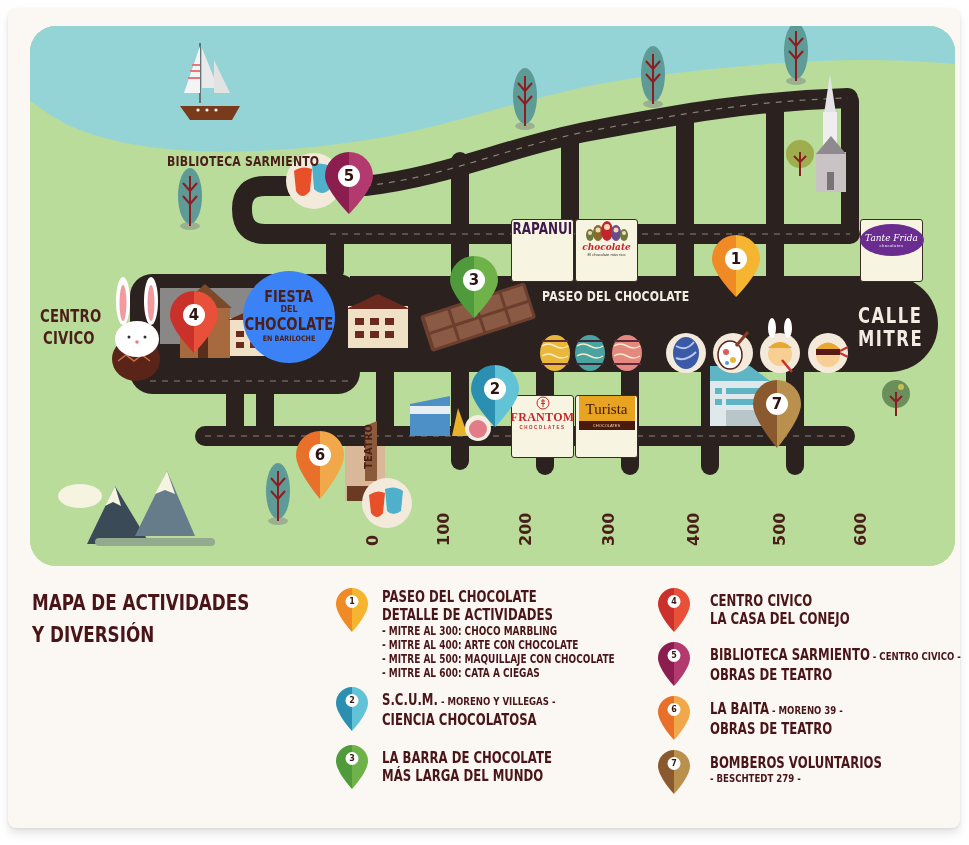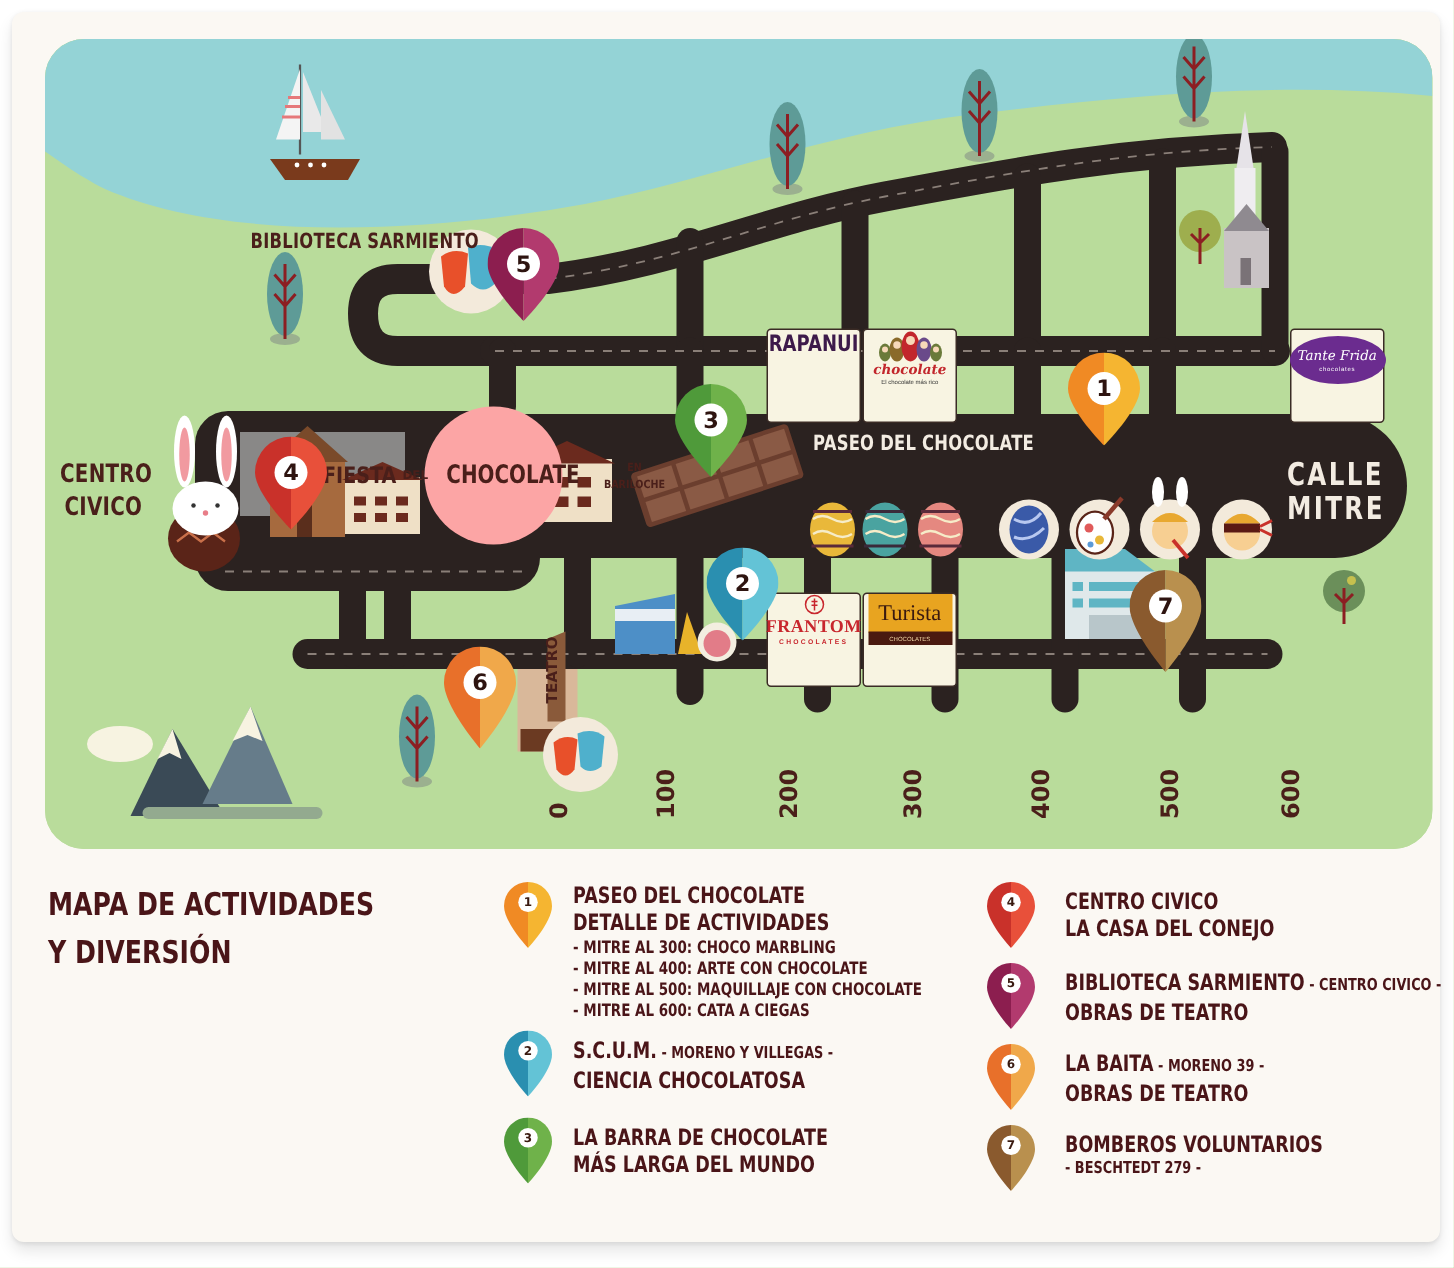--- a/index.html
+++ b/index.html
@@ -30,22 +30,22 @@
   .frantom { font-family: "Liberation Serif", serif; font-weight: bold; color: #c8262d; font-size: 12px; letter-spacing: 0.3px; }
   .frantom-sub { font-family: "Liberation Sans", sans-serif; font-size: 4.5px; color: #c8262d; letter-spacing: 1.5px; font-weight: bold; }
   .turista { background: #e8a420; width: 56px; height: 26px; display:flex; align-items:center; justify-content:center; position: relative; }
   .turista span.t { font-family: "Liberation Serif", serif; color: #3a1a10; font-size: 15px; }
   .turista .band { position: absolute; bottom: -8px; left: 0; width: 56px; height: 9px; background: #4a1a10; color: #f3d9a8; font-size: 4px; text-align: center; line-height: 9px; }
   .tante { width: 64px; height: 32px; border-radius: 50%; background: #6b2c8f; color: #fff; display:flex; flex-direction: column; align-items:center; justify-content:center; margin-top: 4px; }
   .tante .n { font-family: "DejaVu Serif", serif; font-style: italic; font-size: 9px; }
   .tante .s { font-size: 4px; letter-spacing: 0.5px; }
   .fiesta {
     position: absolute; left: 213px; top: 245px; width: 92px; height: 92px; border-radius: 50%;
-    background: #fca5a5; display: flex; flex-direction: row; align-items: center; justify-content: center;
-    color: #4a1f1a; font-family: "DejaVu Sans", sans-serif; font-weight: bold; text-align: center; margin-left: 40px;
+    background: #3b82f6; display: flex; flex-direction: column; align-items: center; justify-content: center;
+    color: #4a1f1a; font-family: "DejaVu Sans", sans-serif; font-weight: bold; text-align: center;
   }
   .fiesta .a { font-size: 15px; line-height: 15px; transform: scaleX(0.85); }
   .fiesta .b { font-size: 8px; line-height: 10px; }
   .fiesta .c { font-size: 17px; line-height: 18px; transform: scaleX(0.78); }
   .fiesta .d { font-size: 7.5px; line-height: 11px; transform: scaleX(0.85); }
   .pin { position: absolute; }
   .pin .num {
     position: absolute; left: 50%; top: 13px; transform: translateX(-50%);
     width: 22px; height: 22px; border-radius: 50%; background: #fff;
     color: #2e1410; font-family: "DejaVu Sans", sans-serif; font-weight: bold; font-size: 15px;

